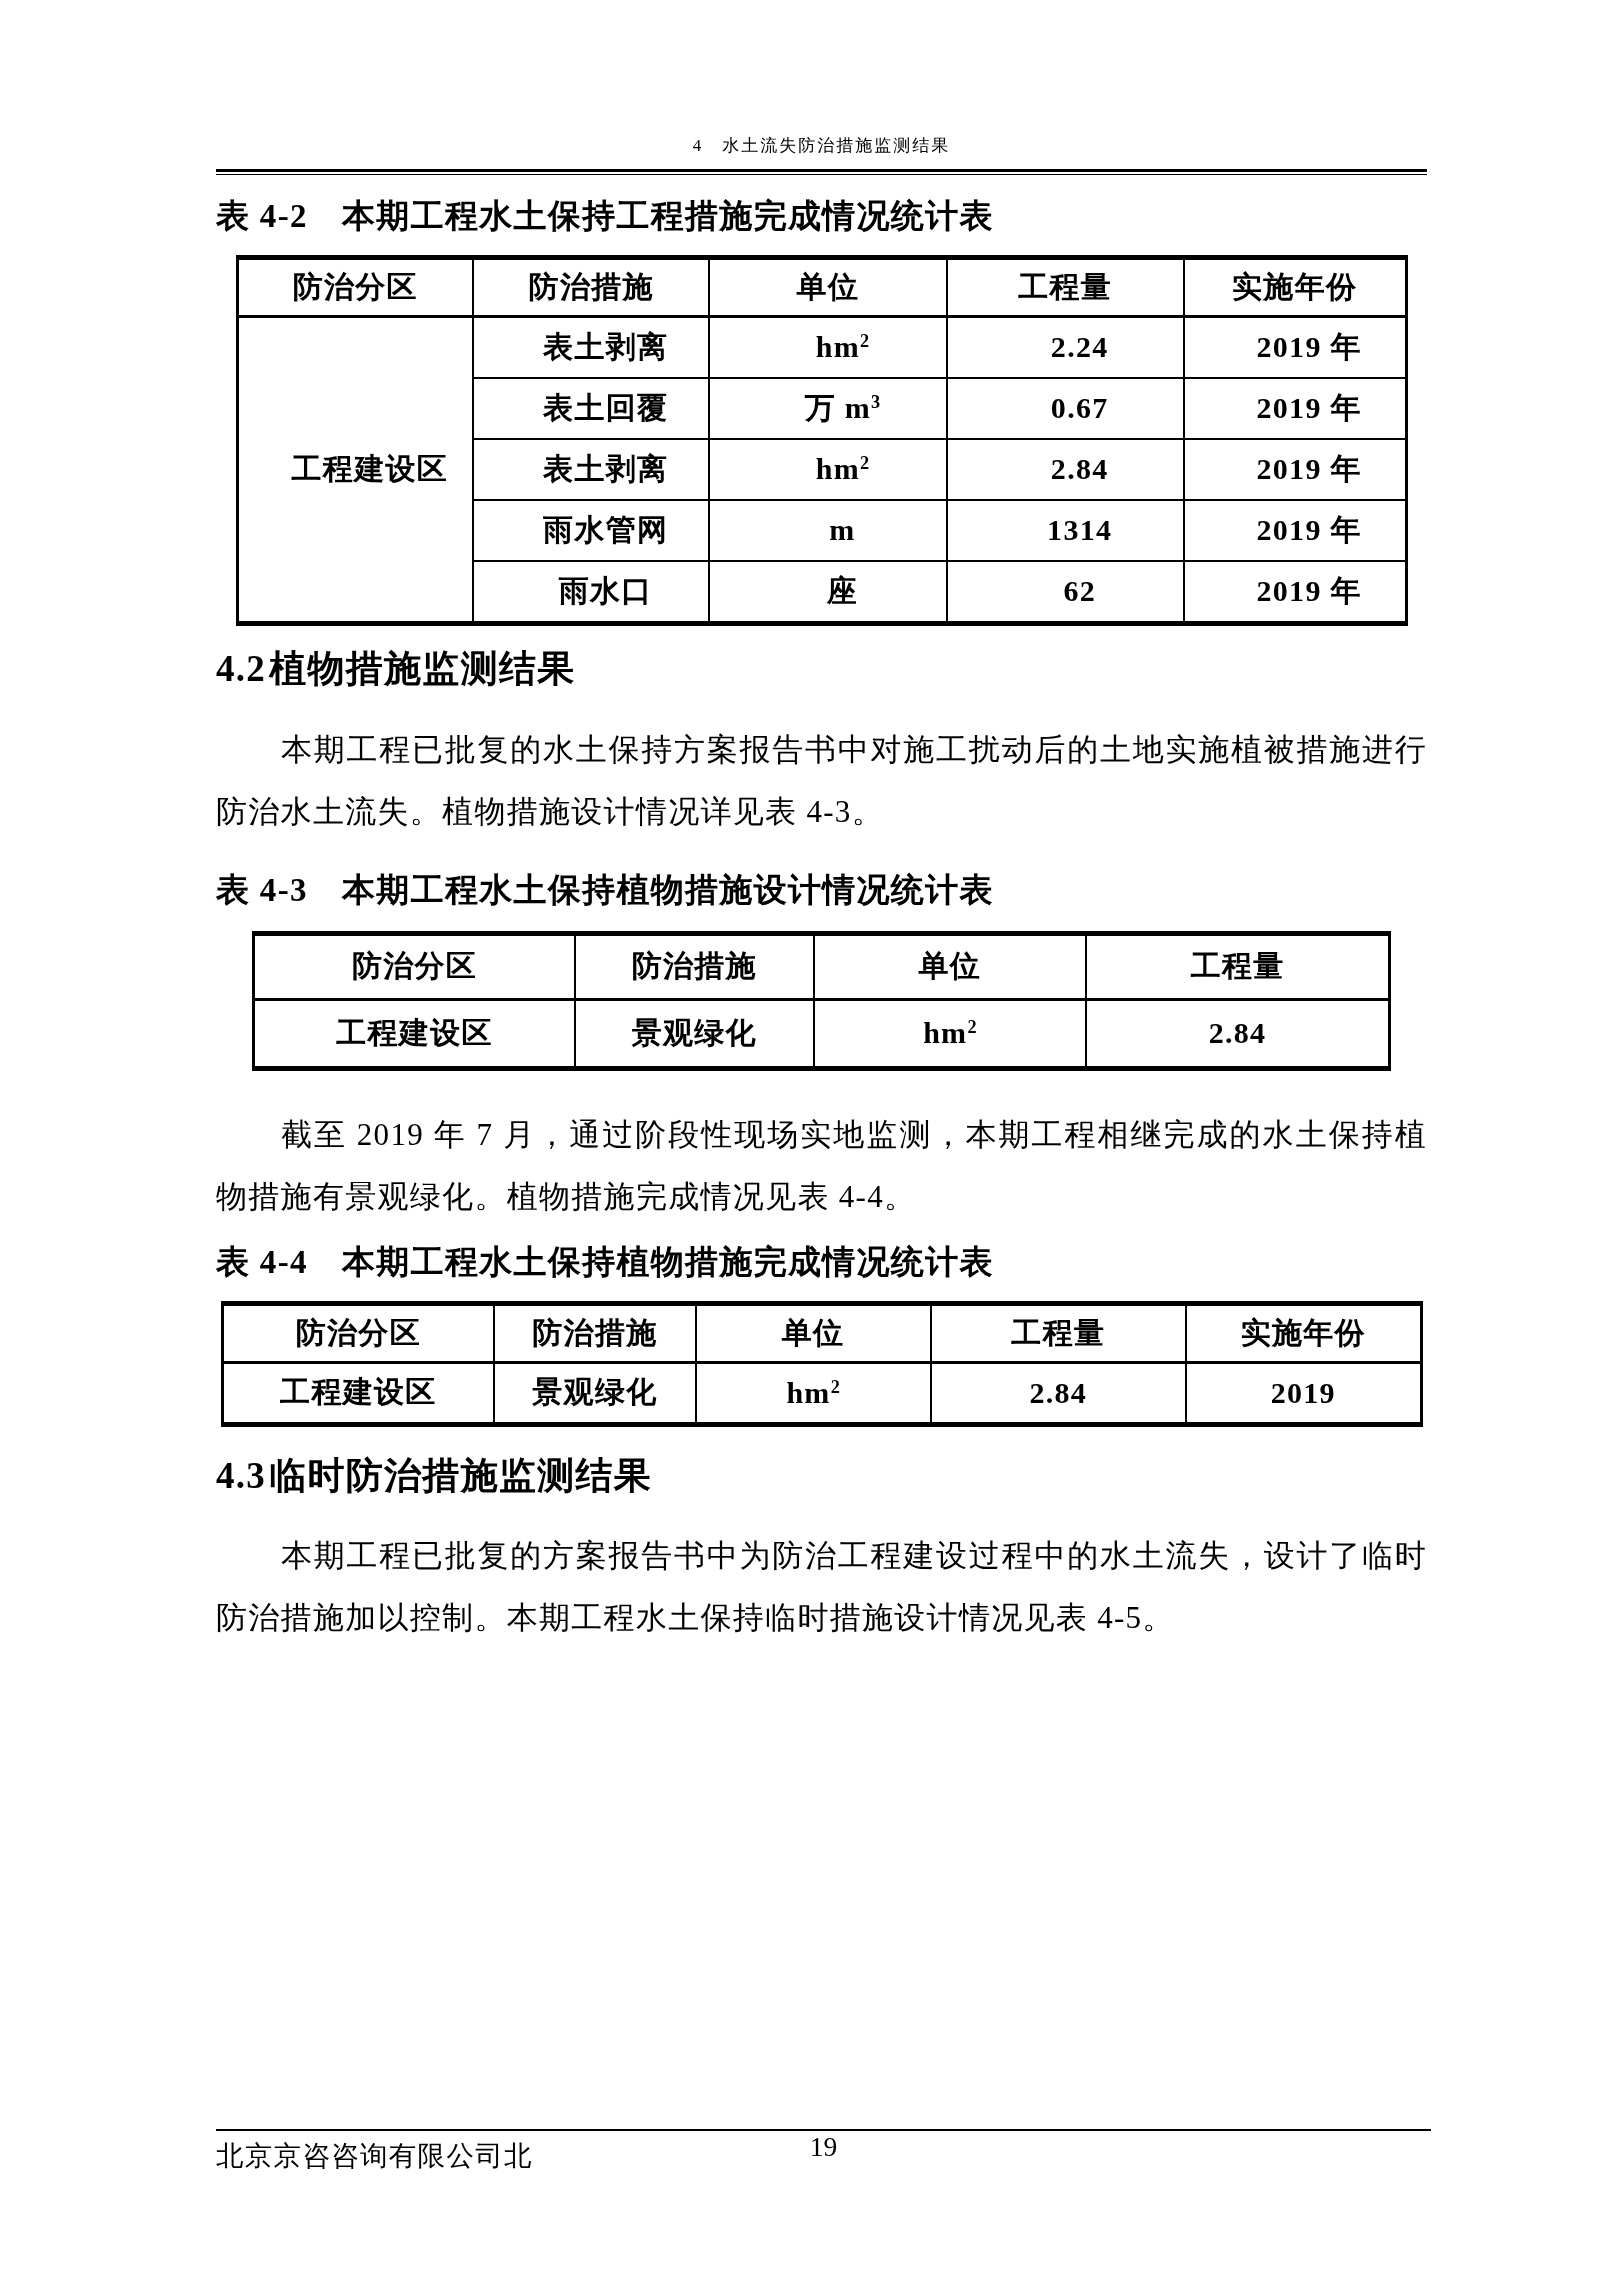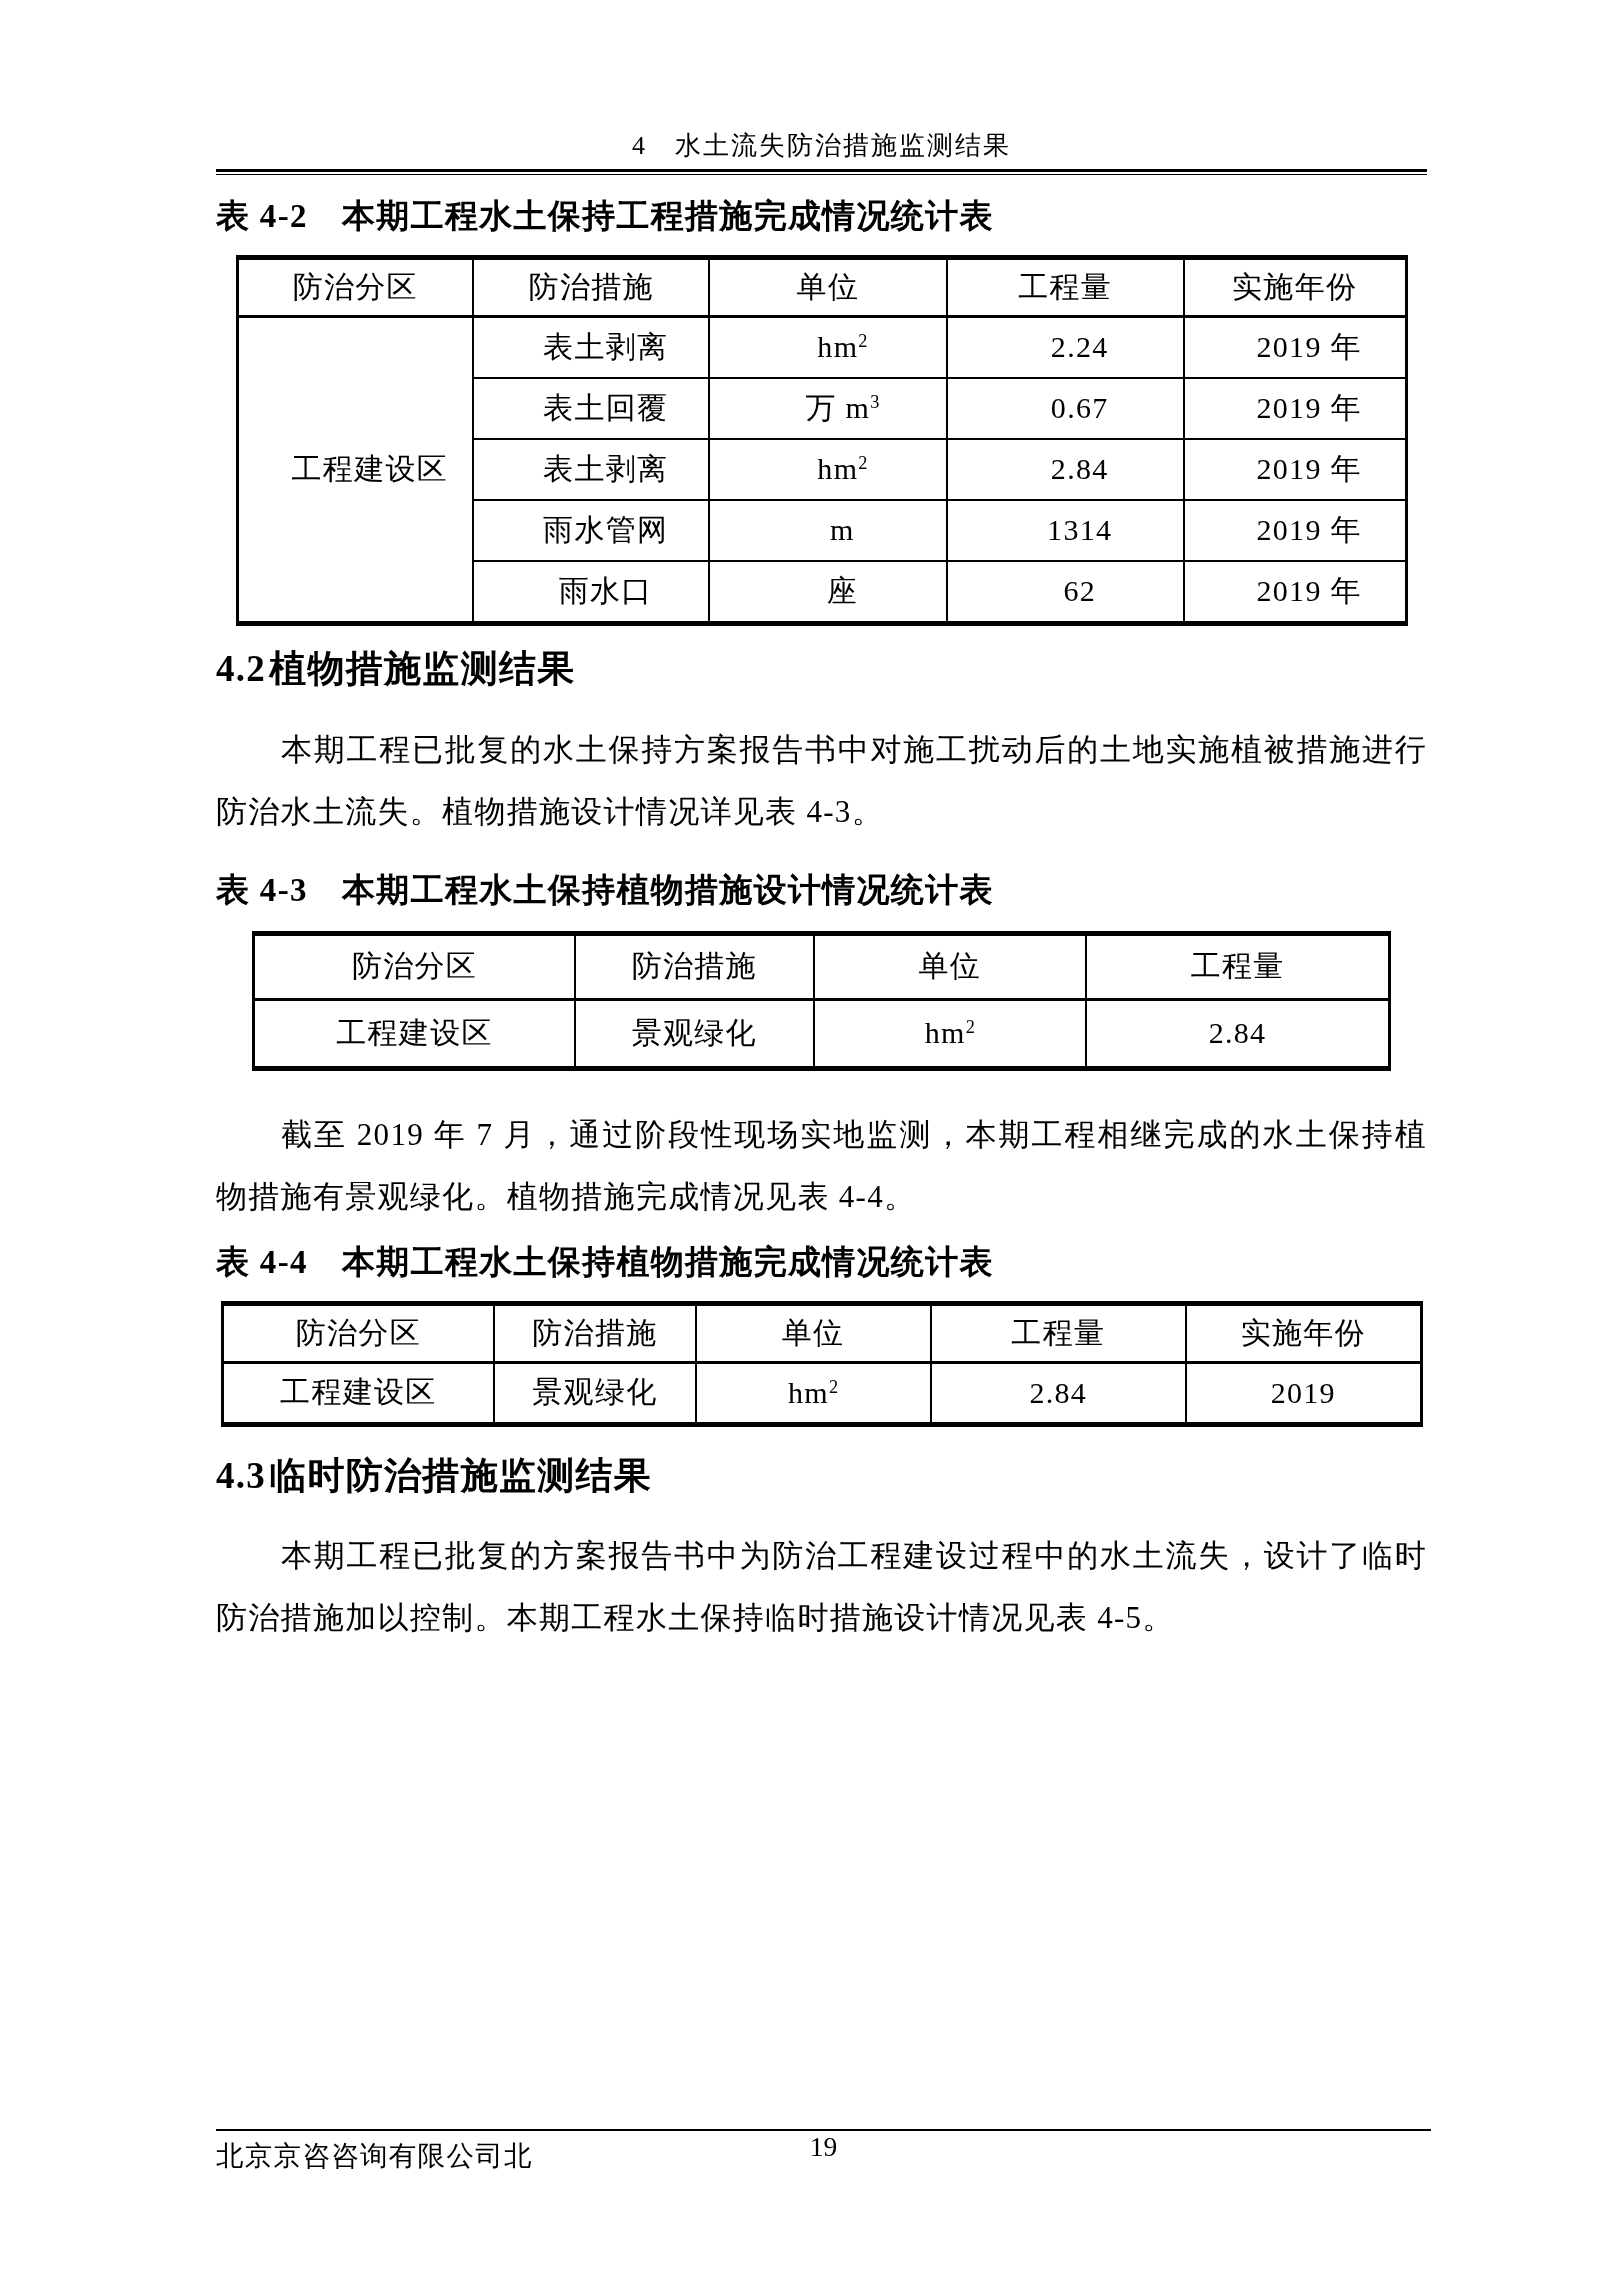--- a/index.html
+++ b/index.html
@@ -5,34 +5,34 @@
   html, body { margin: 0; padding: 0; background: #e8e8e8; }
   .page {
     width: 1623px; height: 2295px; position: relative;
     background: #ffffff; color: #000000;
     font-family: "Liberation Serif", "DejaVu Serif", serif;
     margin: 0 auto; overflow: hidden;
   }
   .content { padding: 0 196px 0 216px; }
 
   
-  .page-header { padding-top: 132px; text-align: center; font-size: 26px; line-height: 27.5px; letter-spacing: 2px; }
+  .page-header { padding-top: 132px; text-align: center; font-size: 17px; line-height: 27.5px; letter-spacing: 2px; }
   .header-rule { margin-top: 9.2px; height: 2.6px; border-top: 3.3px solid #000; border-bottom: 1.3px solid #000; }
 
   
   .table-title { text-align: left; font-weight: bold; font-size: 33px; line-height: 34px; letter-spacing: 1.3px; }
   .mt-36 { margin-top: 23.6px; } .mt-28 { margin-top: 30px; } .mt-26 { margin-top: 17px; }
 
   
   table.stat { border-collapse: collapse; table-layout: fixed; margin-left: auto; margin-right: auto; }
   table.stat { border: 3.3px solid #000; border-top-width: 5.9px; border-bottom-width: 5.2px; }
   .stat th, .stat td {
     border: 2px solid #000; border-bottom-width: 2.6px;
     text-align: center; vertical-align: middle;
-    font-size: 30px; font-weight: normal; letter-spacing: 1.3px; padding: 0;
+    font-size: 30px; font-weight: bold; letter-spacing: 1.3px; padding: 0;
   }
   .stat thead th { border-bottom-width: 3.3px; }
   #table-4-2 { width: 1172px; margin-top: 22px; }
   #table-4-2 thead th { height: 55px; }
   #table-4-2 tbody td { height: 59px; padding-left: 29px; }
   #table-4-3 { width: 1139px; margin-top: 23.6px; }
   #table-4-3 thead th { height: 62px; }
   #table-4-3 tbody td { height: 65px; }
   #table-4-4 { width: 1202px; margin-top: 22px; }
   #table-4-4 thead th { height: 55px; }

